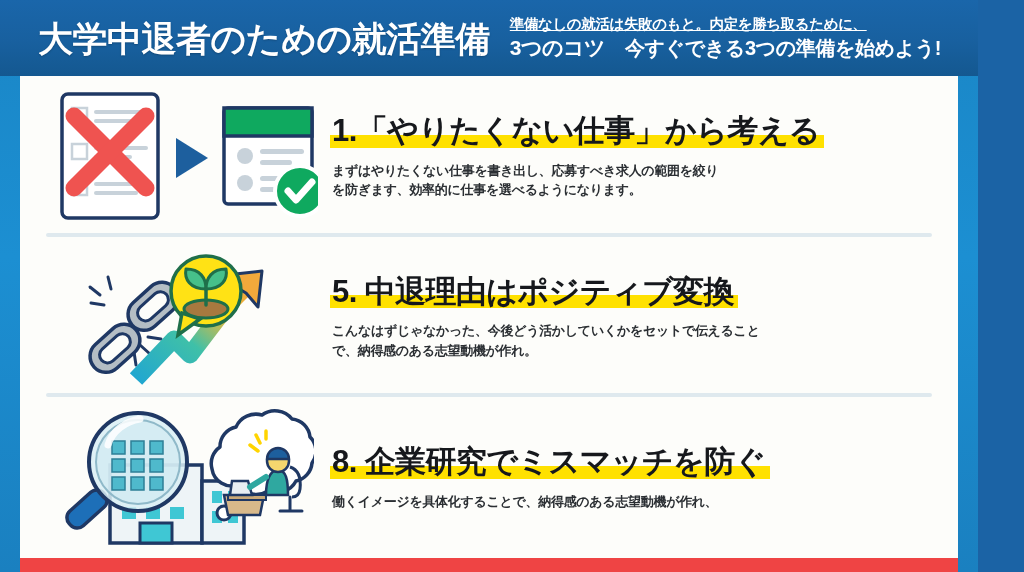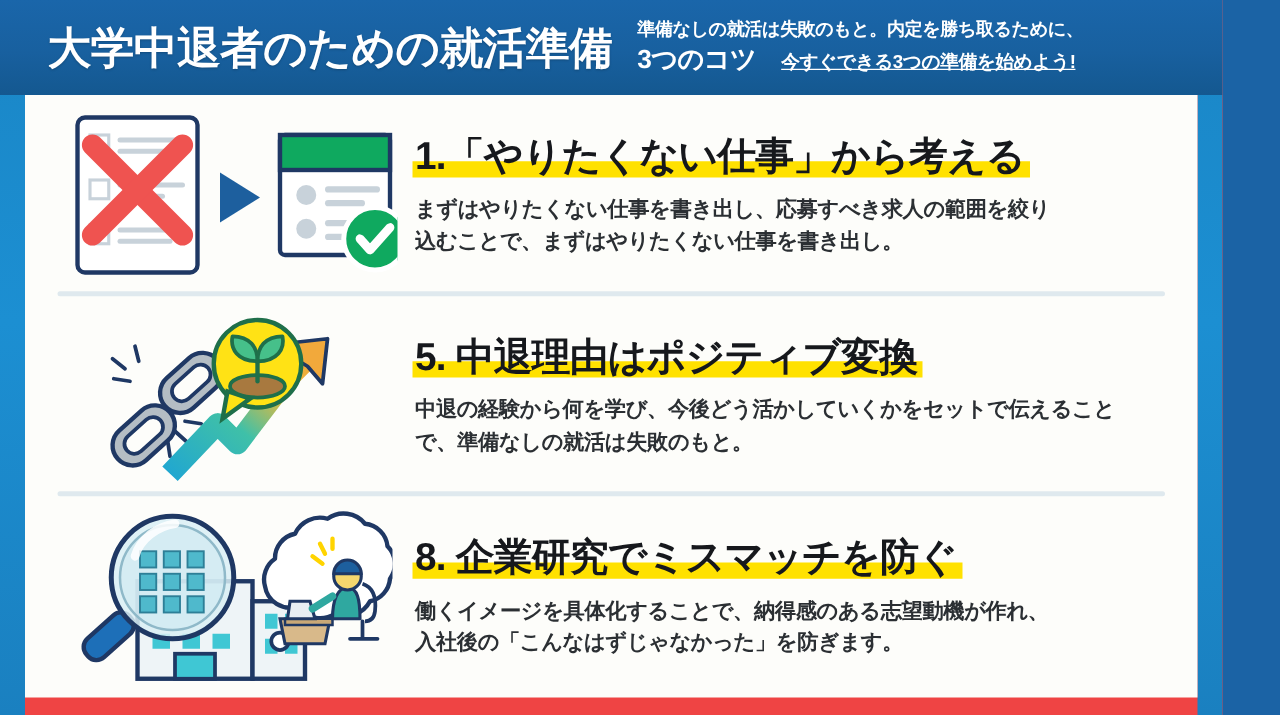--- a/index.html
+++ b/index.html
@@ -61,38 +61,38 @@
     color: #ffffff;
     flex: 1 1 auto;
     line-height: 1.25;
   }
   .sub-line1 {
     font-size: 14.5px;
     font-weight: 700;
     white-space: nowrap;
     letter-spacing: -0.4px;
     display: block;
+    text-decoration: underline;
   }
   .sub-line2 {
     display: flex;
     align-items: baseline;
     white-space: nowrap;
     margin-top: 2px;
   }
   .sub-strong {
     font-size: 21px;
     font-weight: 700;
     letter-spacing: -0.5px;
   }
   .sub-tail {
-    font-size: 15px;
+    font-size: 20px;
     font-weight: 700;
     margin-left: 20px;
     letter-spacing: -0.4px;
-    text-decoration: underline;
   }
 
   
   .panel {
     position: absolute;
     left: 20px;
     right: 20px;
     top: 76px;
     bottom: 14px;
     background: #fdfdfa;
@@ -152,21 +152,21 @@
     z-index: 1;
     font-size: 31px;
     font-weight: 700;
     color: #16181c;
     letter-spacing: -0.6px;
     line-height: 1.18;
     white-space: nowrap;
   }
   .body-text {
     margin-top: 11px;
-    font-size: 17px;
+    font-size: 13px;
     font-weight: 600;
     color: #2b2f33;
     line-height: 1.5;
     letter-spacing: -0.3px;
     max-width: 640px;
   }
   .body-text div { white-space: nowrap; }
 
   svg { display: block; }
 </style>
@@ -234,21 +234,21 @@
             <path d="M240 105 l8 9 l16 -18" fill="none" stroke="#ffffff" stroke-width="7" stroke-linecap="round" stroke-linejoin="round"></path>
           </svg>
         </div>
         <div class="text-cell">
           <div class="heading-wrap">
             <span class="hl-bar"></span>
             <div class="heading">1.「やりたくない仕事」から考える</div>
           </div>
           <div class="body-text">
             <div>まずはやりたくない仕事を書き出し、応募すべき求人の範囲を絞り</div>
-            <div>込むことで、まずはやりたくない仕事を書き出し。</div>
+            <div>を防ぎます、効率的に仕事を選べるようになります。</div>
           </div>
         </div>
         <div class="divider"></div>
       </div>
 
       <div class="row">
         <div class="icon-cell">
           <svg width="210" height="140" viewBox="0 0 210 140">
             <defs>
               <linearGradient id="arrowGrad" x1="0" y1="1" x2="1" y2="0">
@@ -291,22 +291,22 @@
               <path d="M128 42 C144 42 150 32 148 22 C134 22 128 31 128 42 Z" fill="#46c08a" stroke="#1f6f4a" stroke-width="3" stroke-linejoin="round"></path>
             </g>
           </svg>
         </div>
         <div class="text-cell">
           <div class="heading-wrap">
             <span class="hl-bar"></span>
             <div class="heading">5. 中退理由はポジティブ変換</div>
           </div>
           <div class="body-text">
-            <div>中退の経験から何を学び、今後どう活かしていくかをセットで伝えること</div>
-            <div>で、準備なしの就活は失敗のもと。</div>
+            <div>こんなはずじゃなかった、今後どう活かしていくかをセットで伝えること</div>
+            <div>で、納得感のある志望動機が作れ。</div>
           </div>
         </div>
         <div class="divider"></div>
       </div>
 
       <div class="row">
         <div class="icon-cell">
           <svg width="262" height="142" viewBox="0 0 262 142">
 
             <rect x="58" y="58" width="92" height="78" fill="#eef4f7" stroke="#1f3864" stroke-width="3.5"></rect>
@@ -377,20 +377,19 @@
             </g>
           </svg>
         </div>
         <div class="text-cell">
           <div class="heading-wrap">
             <span class="hl-bar"></span>
             <div class="heading">8. 企業研究でミスマッチを防ぐ</div>
           </div>
           <div class="body-text">
             <div>働くイメージを具体化することで、納得感のある志望動機が作れ、</div>
-            <div>入社後の「こんなはずじゃなかった」を防ぎます。</div>
           </div>
         </div>
       </div>
 
     </div>
   </div>
 </div>
 
 </body></html>

